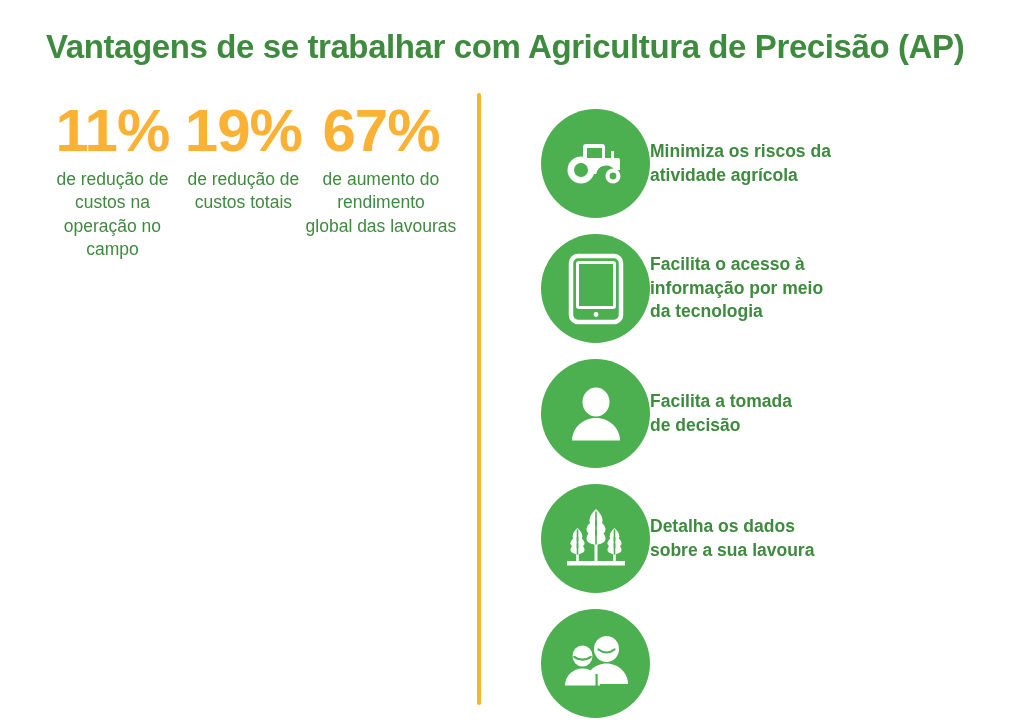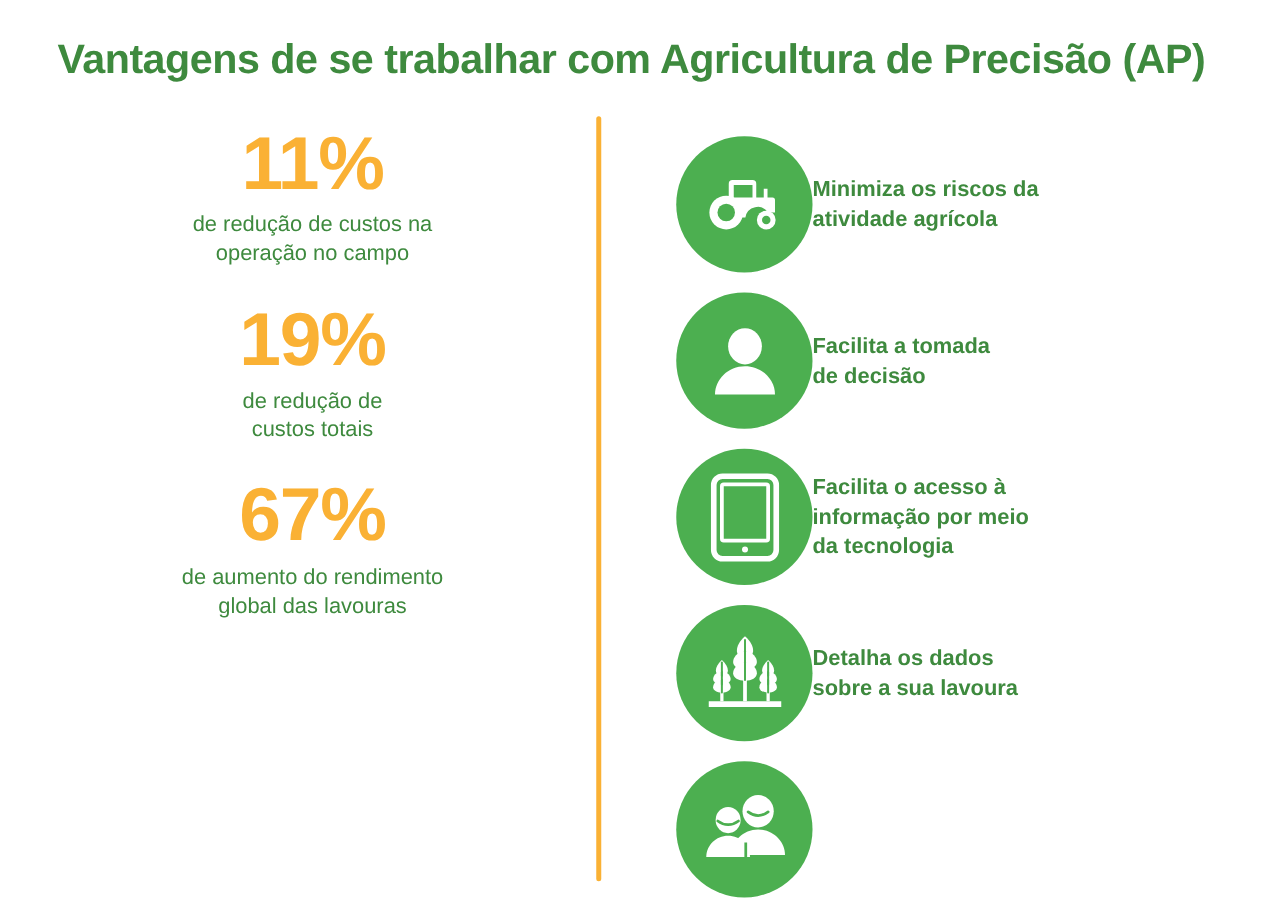--- a/index.html
+++ b/index.html
@@ -45,21 +45,21 @@
     border-radius: 2px;
   }
 
   
   .stats {
     position: absolute;
     left: 40px;
     top: 100px;
     width: 420px;
     display: flex;
-    flex-direction: column;
+    flex-direction: row;
   }
   .stat {
     text-align: center;
     margin-bottom: 26px;
   }
   .stat:last-child { margin-bottom: 16px; }
   .stat-value {
     font-size: 60px;
     font-weight: bold;
     color: #fab134;
@@ -163,42 +163,42 @@
             <path d="M28.5 21.5 h13 v7.5 h-13 z"></path>
           </g>
         </svg>
       </div>
       <div class="benefit-text">Minimiza os riscos da
 atividade agrícola</div>
     </div>
 
     <div class="benefit">
       <div class="benefit-icon">
-        <svg width="64" height="64" viewBox="0 0 64 64" aria-hidden="true">
-          <g fill="#ffffff">
-            <ellipse cx="32" cy="20" rx="13.5" ry="14.5"></ellipse>
-            <path d="M32 36 c-13.5 0 -24 10.5 -24 22.5 h48 C56 46.5 45.5 36 32 36 z"></path>
-          </g>
-        </svg>
-      </div>
-      <div class="benefit-text">Facilita a tomada
-de decisão</div>
-    </div>
-
-    <div class="benefit">
-      <div class="benefit-icon">
         <svg width="62" height="72" viewBox="0 0 62 72" aria-hidden="true">
           <rect x="6" y="3" width="50" height="66" rx="7" ry="7" fill="none" stroke="#ffffff" stroke-width="4.5"></rect>
           <rect x="12.5" y="9.5" width="37" height="45" rx="1.5" ry="1.5" fill="none" stroke="#ffffff" stroke-width="3"></rect>
           <circle cx="31" cy="61.5" r="2.4" fill="#ffffff"></circle>
         </svg>
       </div>
       <div class="benefit-text">Facilita o acesso à
 informação por meio
 da tecnologia</div>
+    </div>
+
+    <div class="benefit">
+      <div class="benefit-icon">
+        <svg width="64" height="64" viewBox="0 0 64 64" aria-hidden="true">
+          <g fill="#ffffff">
+            <ellipse cx="32" cy="20" rx="13.5" ry="14.5"></ellipse>
+            <path d="M32 36 c-13.5 0 -24 10.5 -24 22.5 h48 C56 46.5 45.5 36 32 36 z"></path>
+          </g>
+        </svg>
+      </div>
+      <div class="benefit-text">Facilita a tomada
+de decisão</div>
     </div>
 
     <div class="benefit">
       <div class="benefit-icon">
         <svg width="72" height="68" viewBox="0 0 72 68" aria-hidden="true">
           <g fill="#ffffff">
 
             <path d="M7 56 h58 v4.5 H7 z"></path>
 
             <rect x="34.5" y="26" width="3" height="30"></rect>

